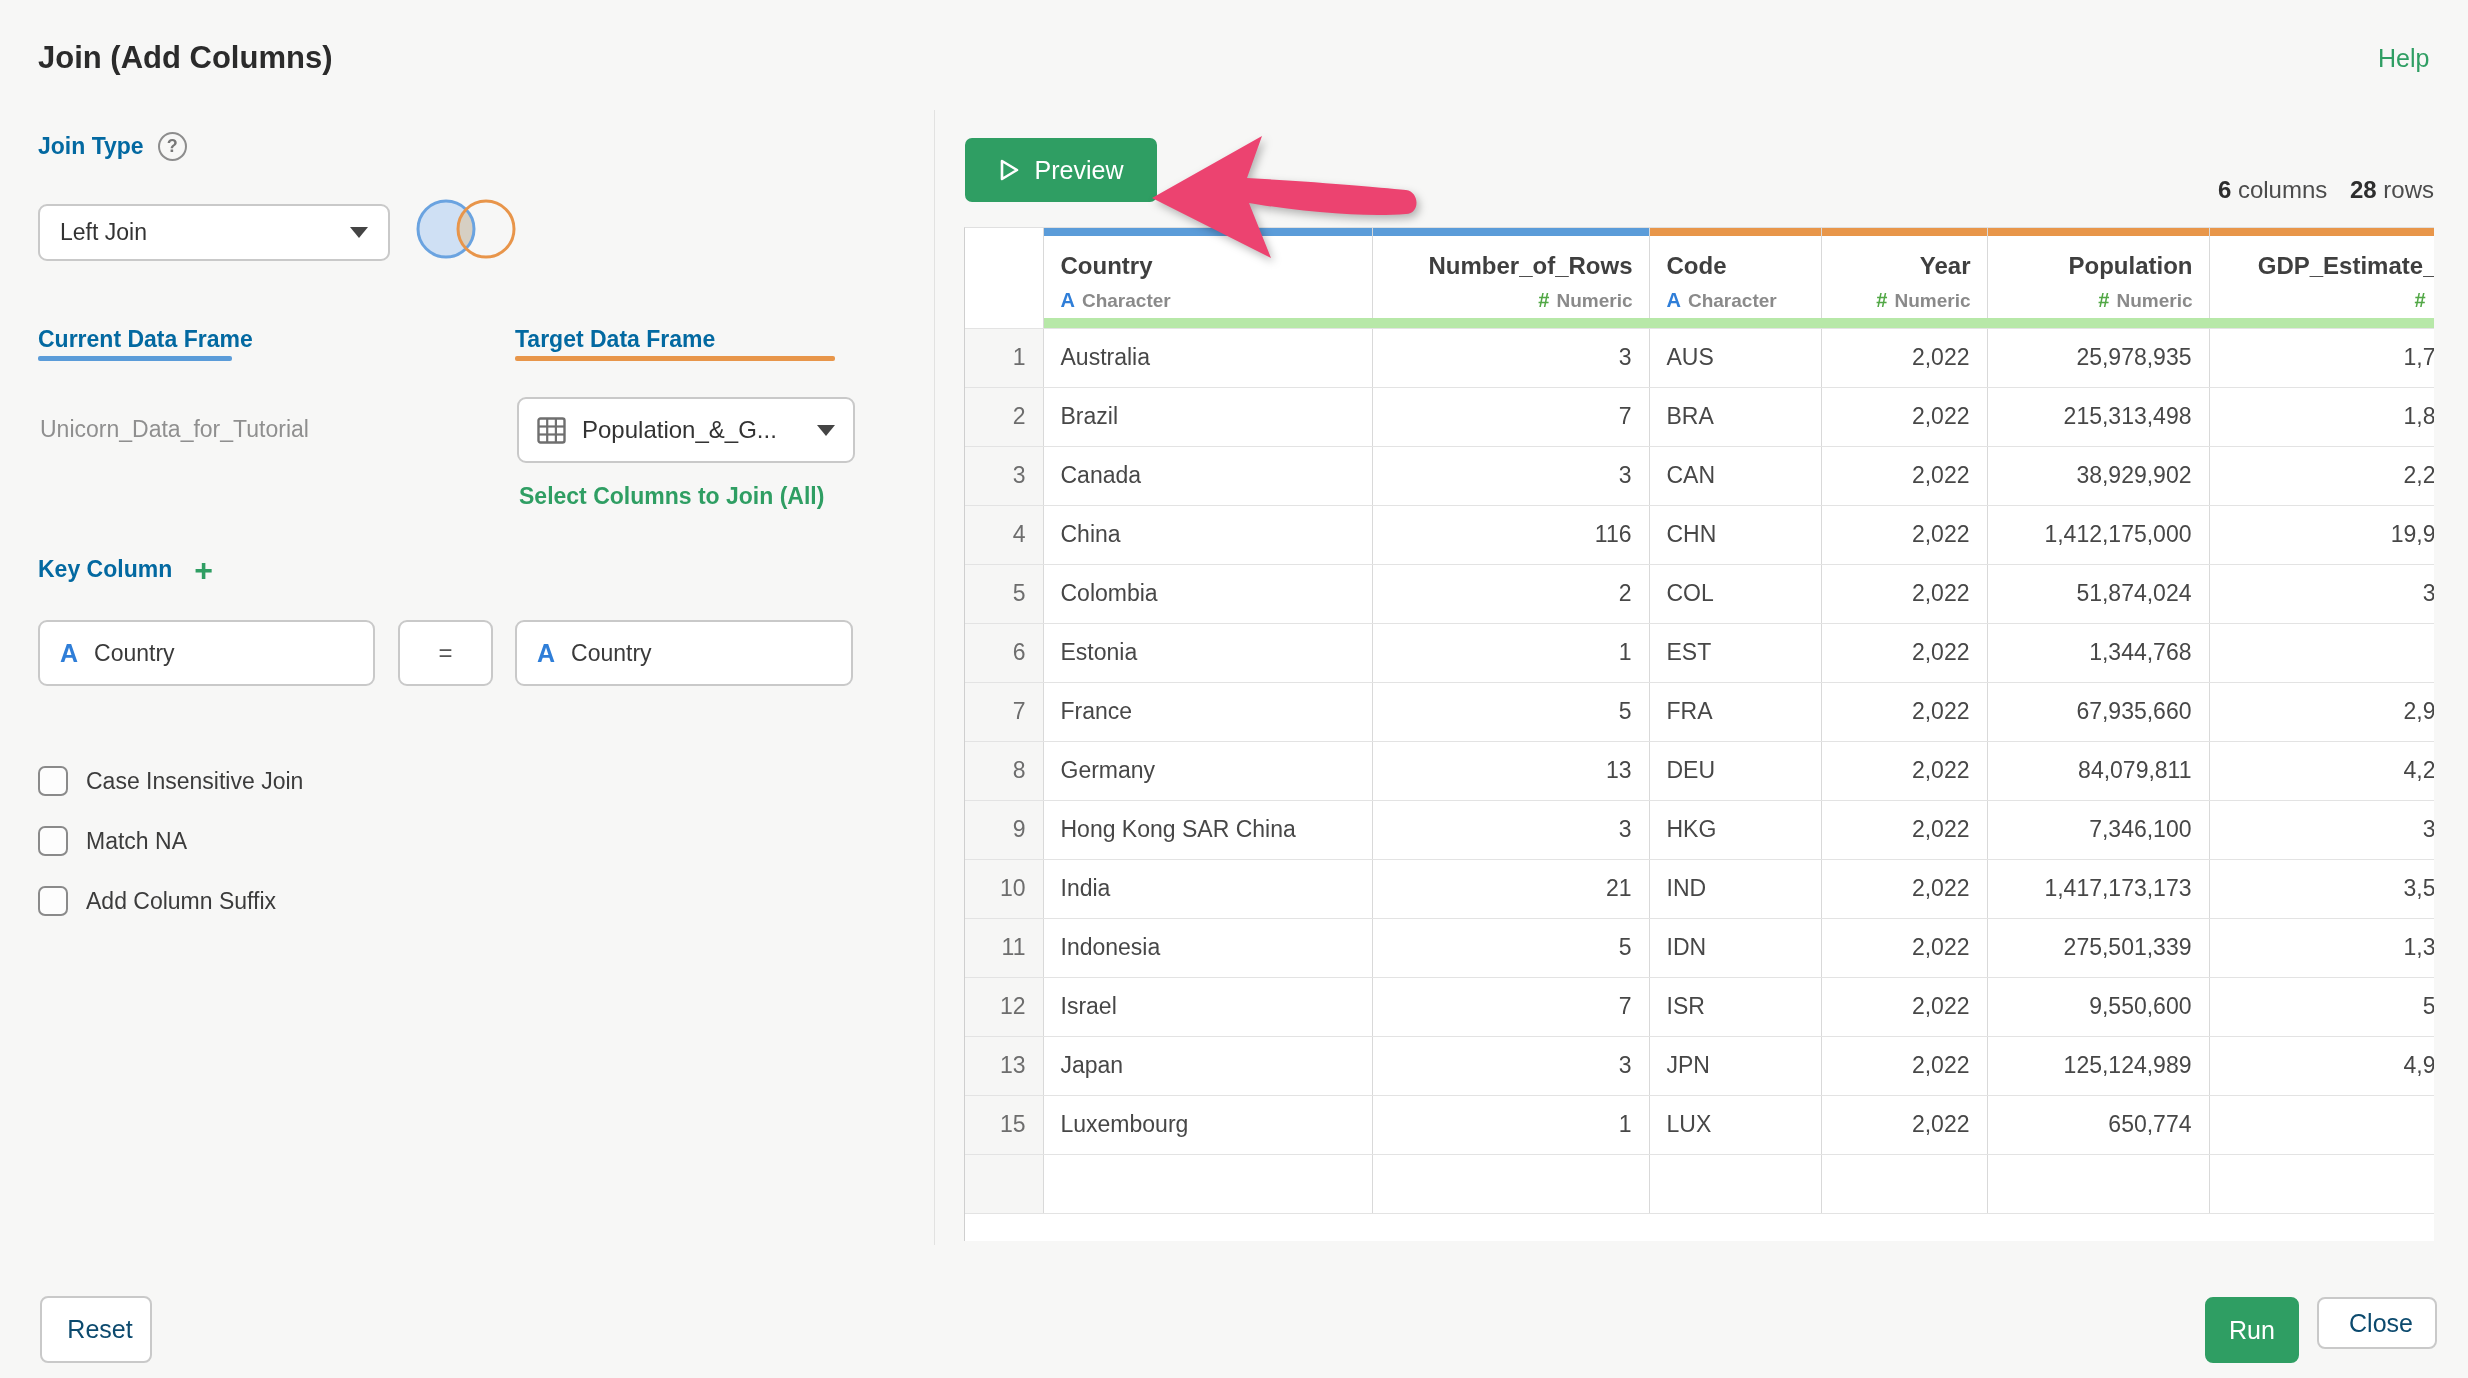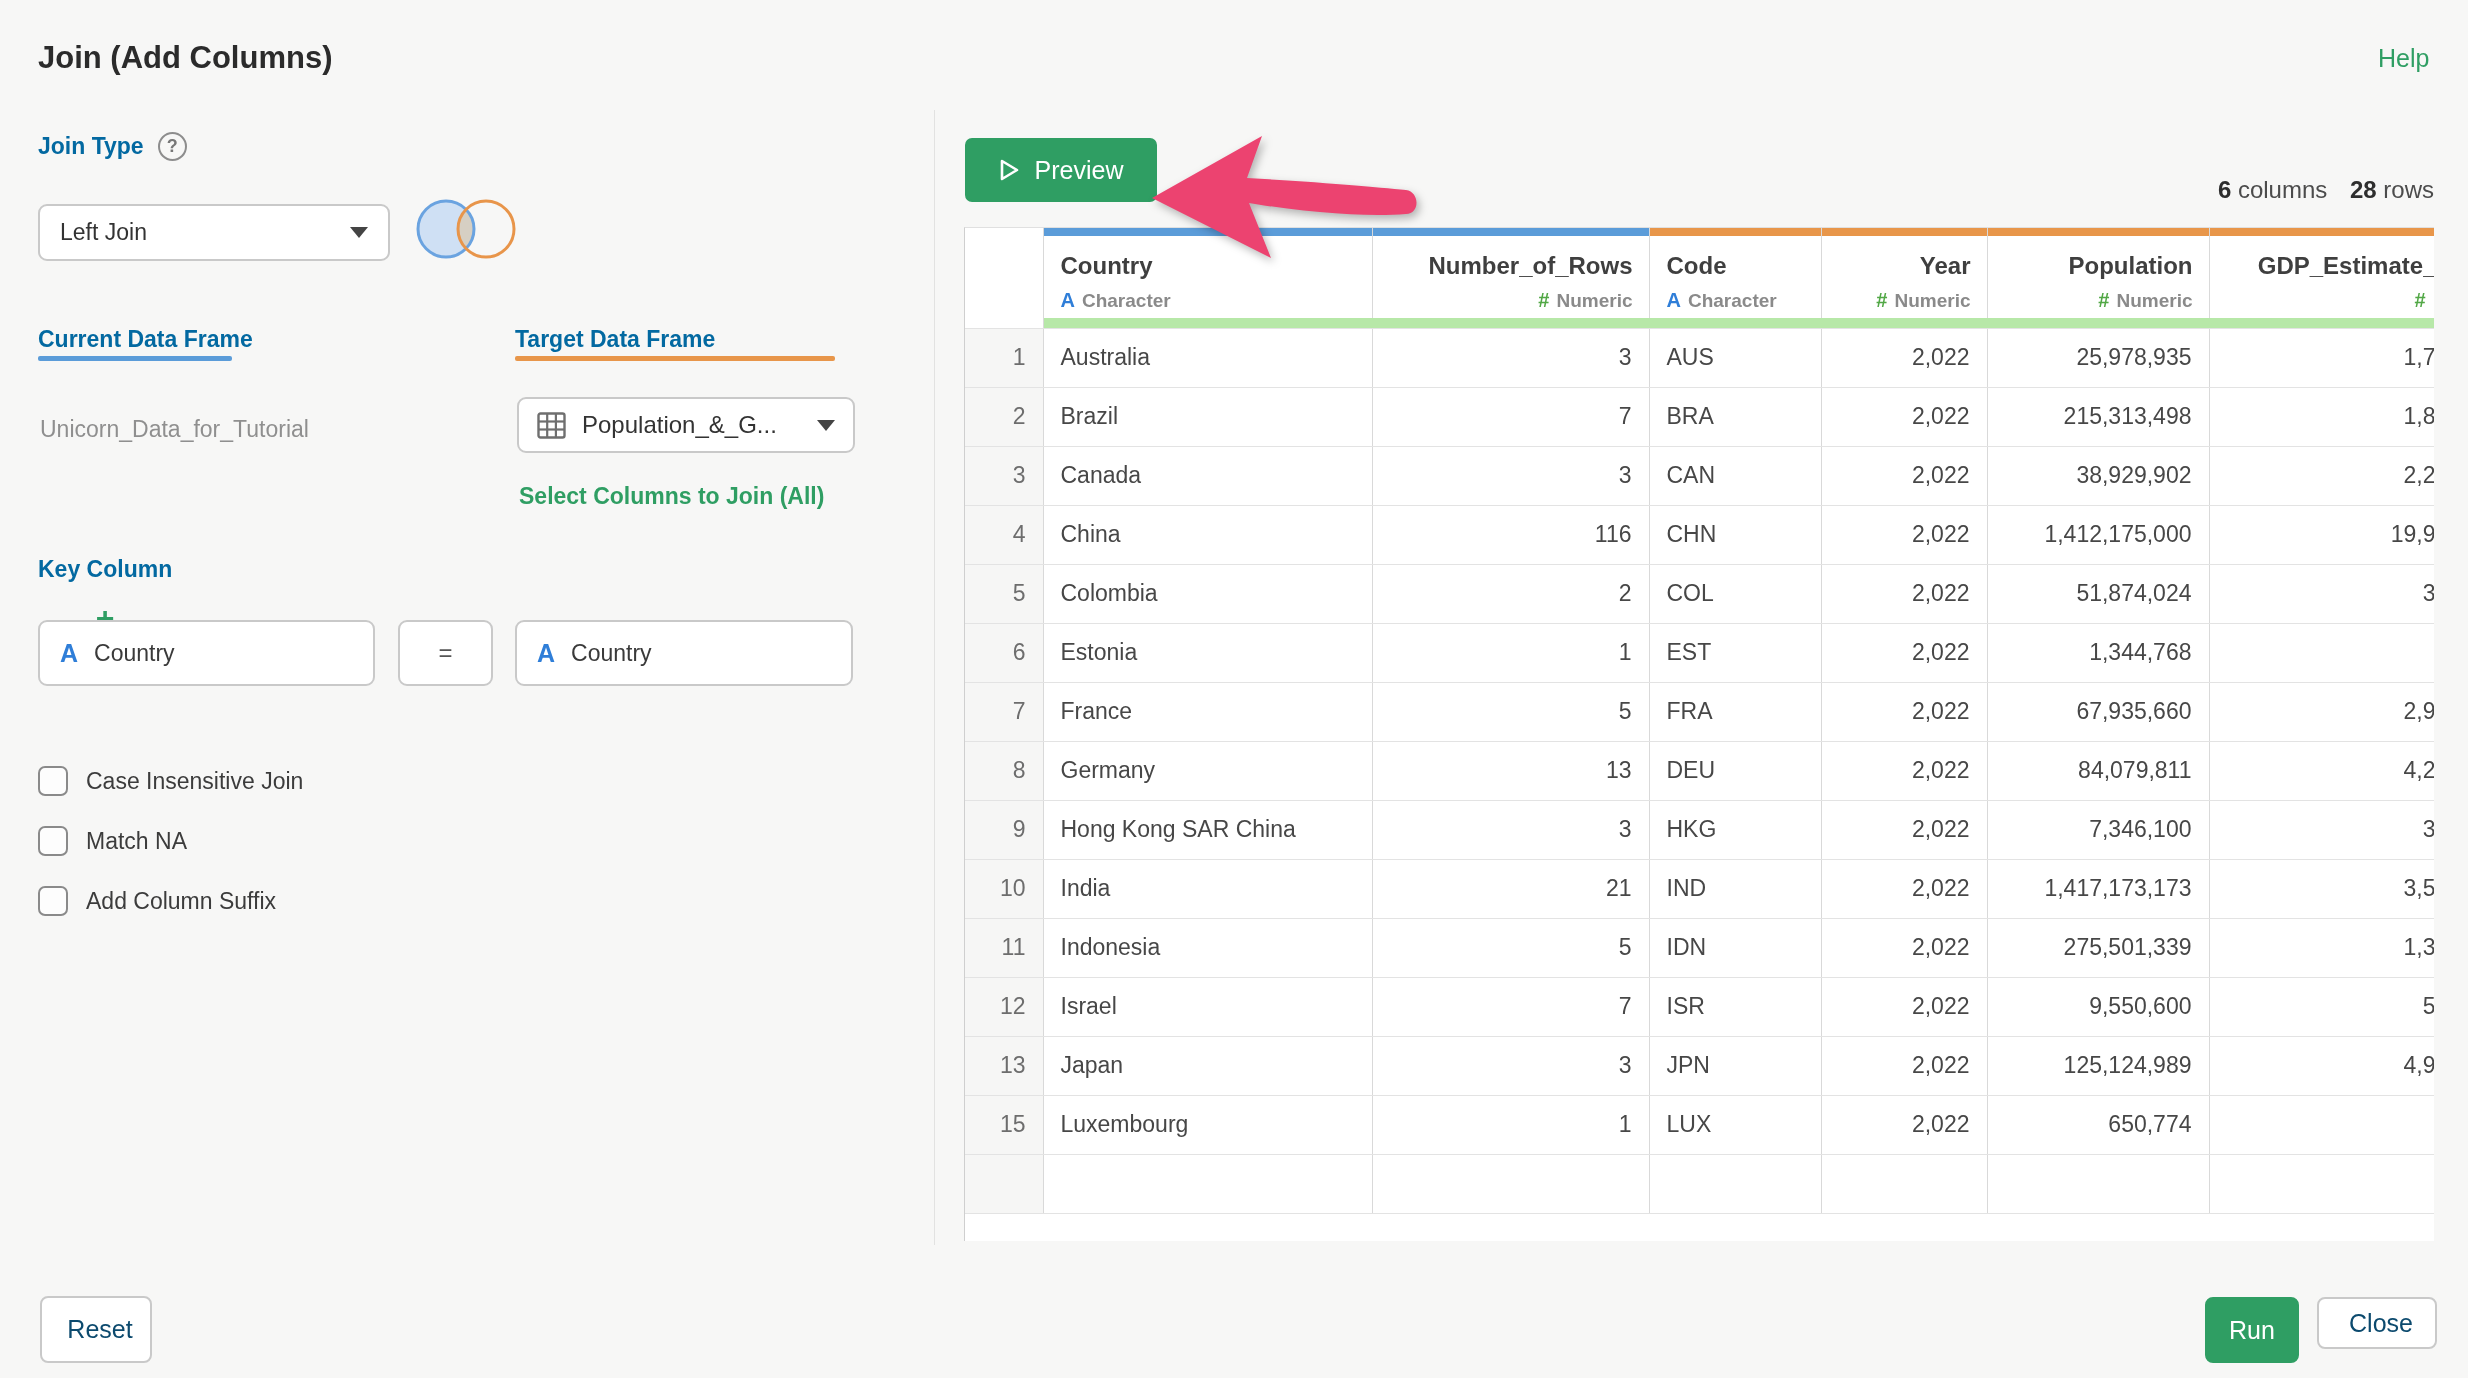--- a/index.html
+++ b/index.html
@@ -28,25 +28,25 @@
   .join-select{left:38px;top:204px;width:352px;height:57px;}
   .caret{width:0;height:0;border-left:9px solid transparent;border-right:9px solid transparent;
     border-top:11px solid #444;margin-left:auto;}
   .venn{left:410px;top:194px;}
   .frame-label-current{left:38px;top:326px;}
   .underline{height:5px;border-radius:2px;}
   .u-current{left:38px;top:356px;width:194px;background:var(--blue);}
   .frame-name{left:40px;top:416px;font-size:23px;color:#8f8f8f;}
   .frame-label-target{left:515px;top:326px;}
   .u-target{left:515px;top:356px;width:320px;background:var(--orange);}
-  .target-select{left:517px;top:397px;width:338px;height:56px;gap:16px;padding:0 18px;}
+  .target-select{left:517px;top:397px;width:338px;height:66px;gap:16px;padding:0 18px;}
   .grid-icon svg{display:block;}
   .link-green{font-size:23px;font-weight:bold;color:var(--green);cursor:pointer;}
   .select-cols{left:519px;top:483px;}
-  .key-label{left:38px;top:556px;display:flex;align-items:center;gap:22px;flex-direction:column;}
+  .key-label{left:38px;top:556px;display:flex;align-items:center;gap:22px;}
   .plus{color:var(--green);font-size:32px;font-weight:bold;line-height:26px;cursor:pointer;}
   .key-box{background:#fff;border:2px solid #c9c9c9;border-radius:9px;height:66px;
     display:flex;align-items:center;padding:0 20px;gap:16px;font-size:23px;color:#3a3a3a;cursor:pointer;}
   .kb1{left:38px;top:620px;width:337px;}
   .kb-eq{left:398px;top:620px;width:95px;justify-content:center;font-size:24px;color:#555;cursor:default;}
   .kb2{left:515px;top:620px;width:338px;}
   .a-icon{color:var(--typeblue);font-weight:bold;font-size:25px;}
   .opt-row{display:flex;align-items:center;gap:18px;height:32px;}
   .o1{left:38px;top:765px;} .o2{left:38px;top:825px;} .o3{left:38px;top:885px;}
   .checkbox{width:30px;height:30px;border:2px solid #8a8a8a;border-radius:7px;background:#fdfdfd;cursor:pointer;}

